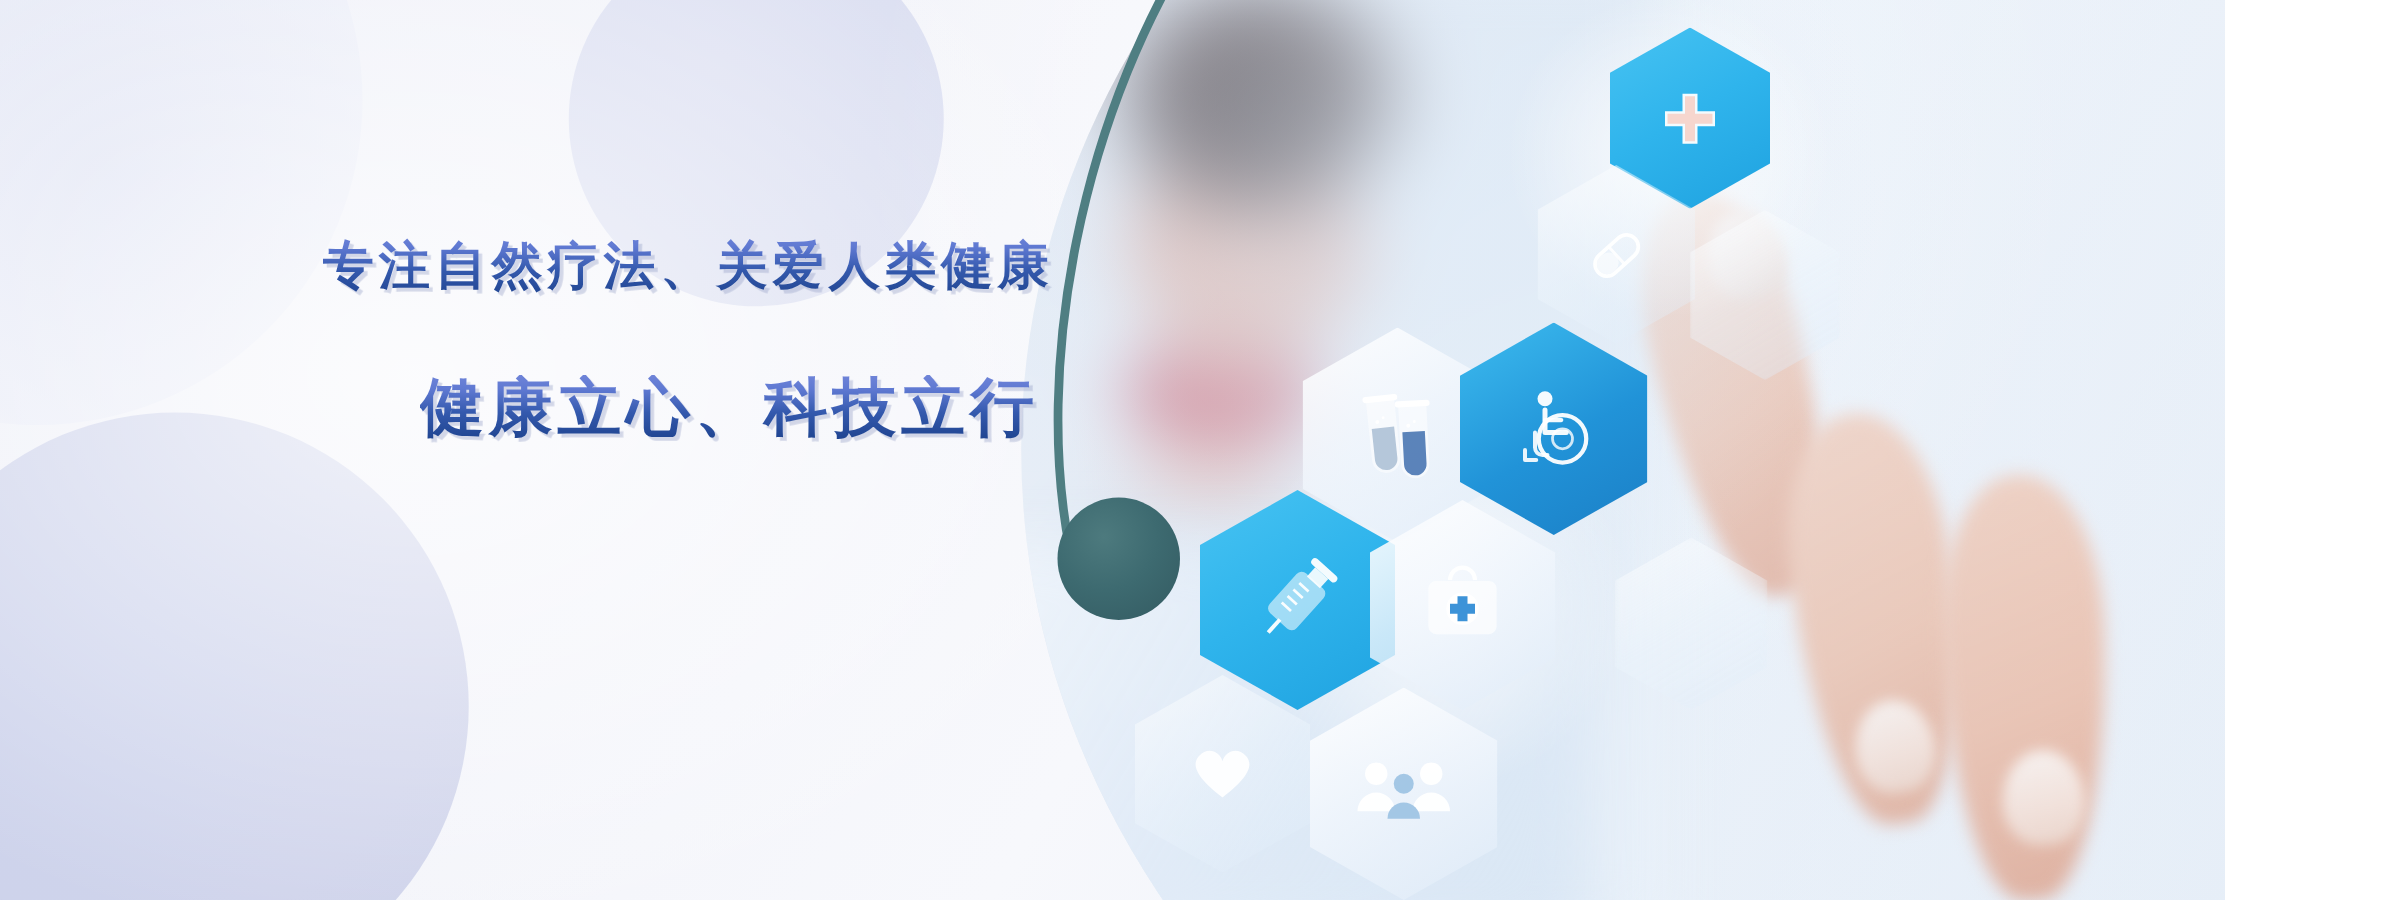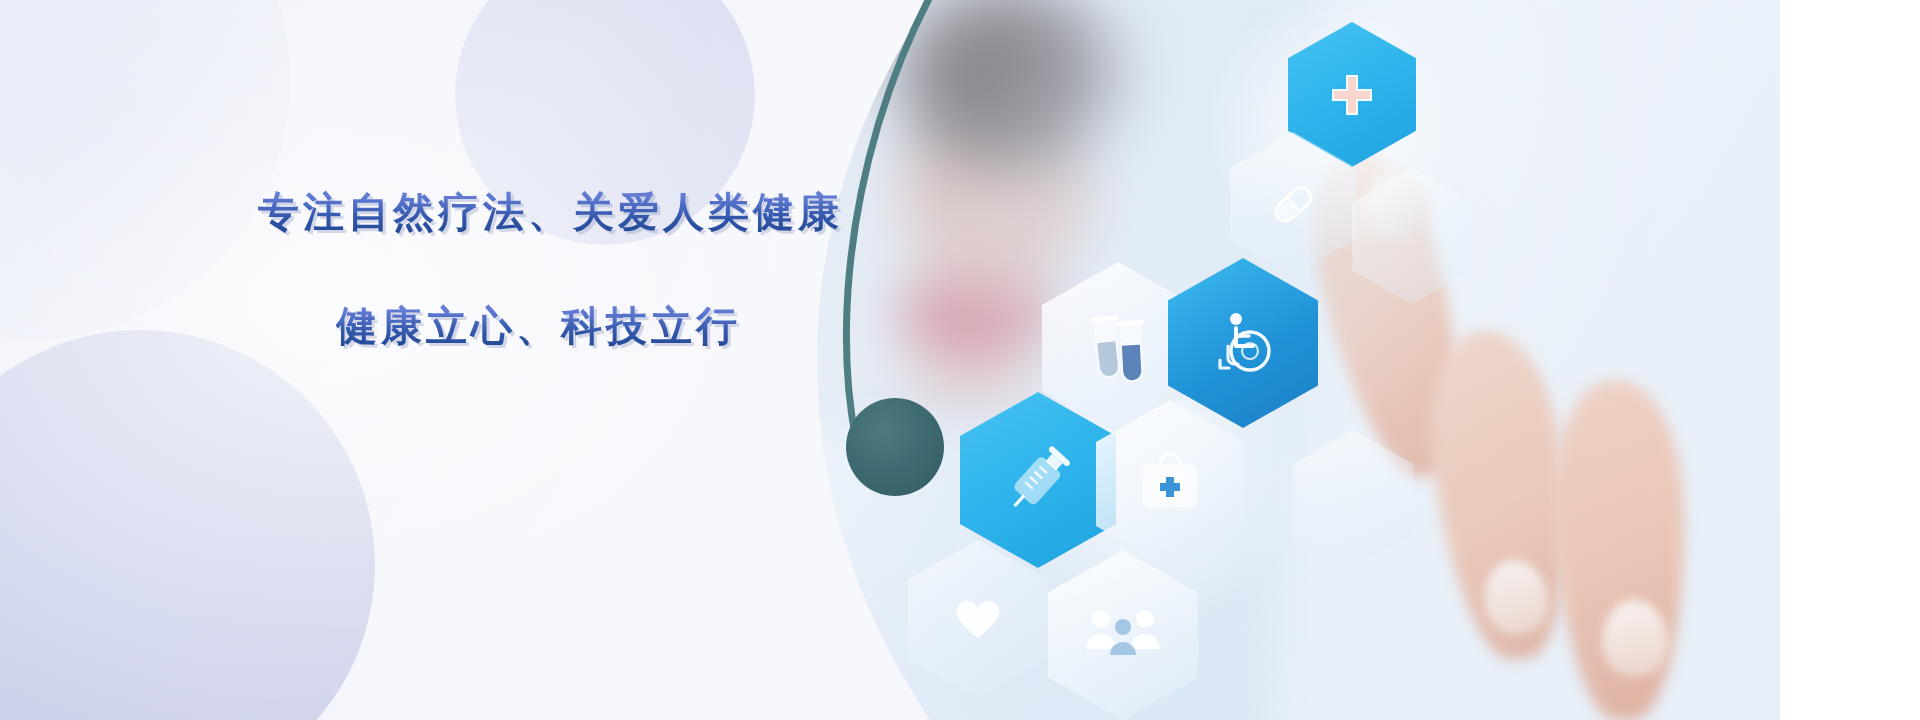--- a/index.html
+++ b/index.html
@@ -77,21 +77,21 @@
     background-clip: text;
     color: transparent;
     -webkit-text-fill-color: transparent;
     filter: drop-shadow(3px 3px 0 rgba(148,158,196,.38));
   }
   .line-1 {
     font-size: 41px;
     line-height: 52px;
   }
   .line-2 {
-    font-size: 41px;
+    font-size: 51px;
     line-height: 52px;
     margin-top: 62px;
     margin-left: 78px;
   }
 
   
   .photo-region {
     position: absolute;
     right: 0;
     top: 0;

